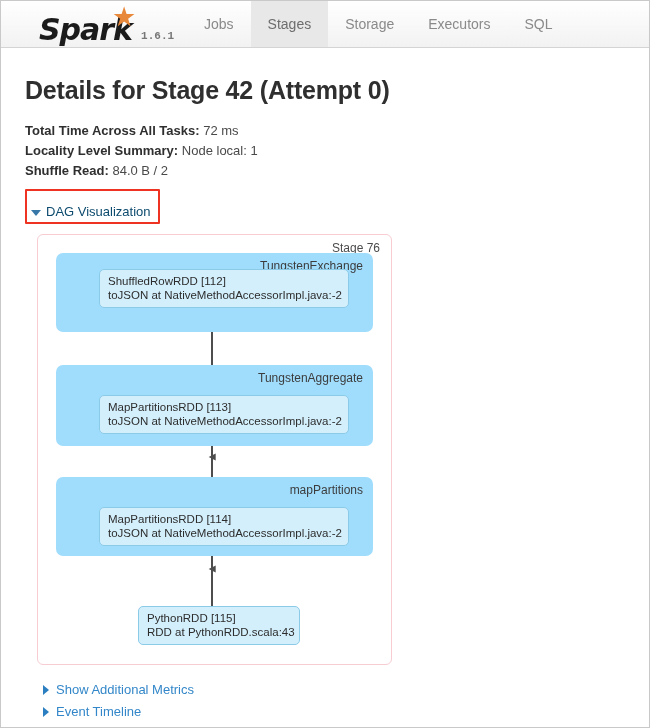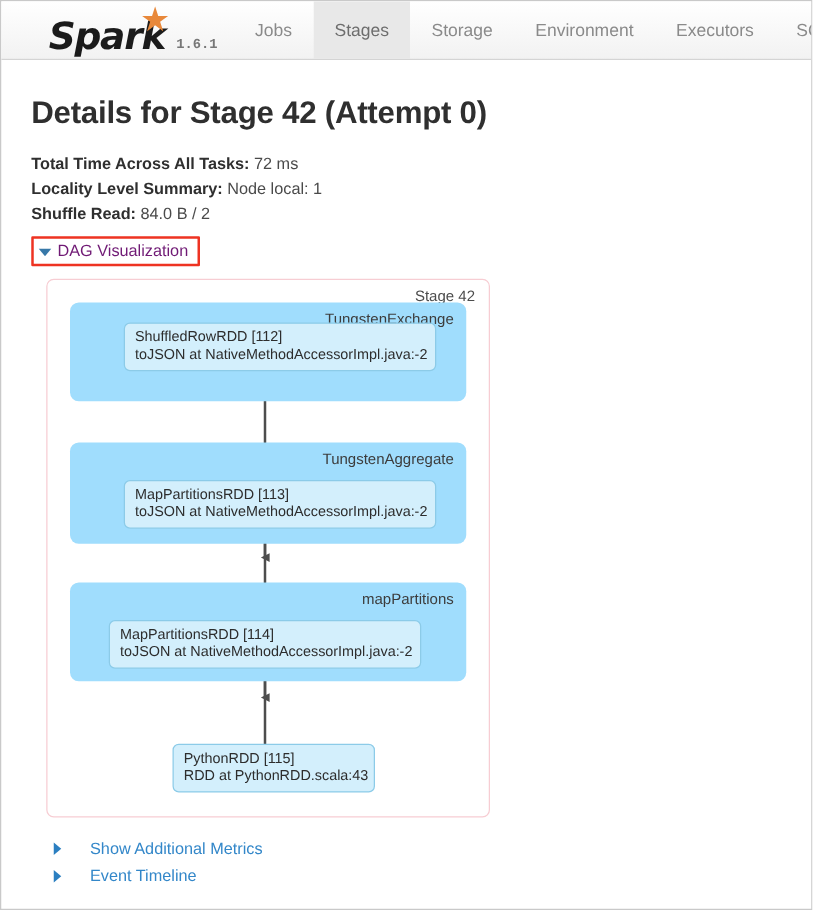--- a/index.html
+++ b/index.html
@@ -116,23 +116,24 @@
     display: inline-block;
     margin-top: 8px;
     border: 2px solid #ee3322;
     padding: 2px 7px 3px 4px;
     border-radius: 1px;
   }
   .dag-toggle {
     display: flex;
     align-items: center;
     font-size: 13px;
-    color: #701a75;
+    color: #0c4a6e;
     cursor: pointer;
     white-space: nowrap;
+    margin-top: 11px;
   }
   .tri-down {
     width: 0; height: 0;
     border-left: 5px solid transparent;
     border-right: 5px solid transparent;
     border-top: 6px solid #3778a8;
     margin-right: 5px;
     position: relative;
     top: 1px;
   }
@@ -201,42 +202,40 @@
     margin: 14px 0 0 18px;
   }
   .bottom-link {
     display: flex;
     align-items: center;
     font-size: 13px;
     color: #3387c9;
     cursor: pointer;
     line-height: 21px;
     margin-bottom: 1px;
-    gap: 16px;
   }
 </style>
 </head>
 <body>
 
 <div id="page">
 
   <div class="navbar">
     <div class="brand">
       <div class="brand-logo">
         <span>Spark</span>
         <span class="brand-star">★</span>
       </div>
       <span class="brand-version">1.6.1</span>
     </div>
 
     <div class="nav-tabs">
       <div class="nav-tab">Jobs</div>
       <div class="nav-tab active">Stages</div>
       <div class="nav-tab">Storage</div>
-      <div class="nav-tab">Environment</div>
       <div class="nav-tab">Executors</div>
       <div class="nav-tab">SQL</div>
     </div>
   </div>
 
   <div class="content">
 
     <div class="page-title">Details for Stage 42 (Attempt 0)</div>
 
     <div class="summary-line">
@@ -255,21 +254,21 @@
     <div class="dag-toggle-wrap">
       <div class="dag-toggle">
         <span class="tri-down"></span>
         <span>DAG Visualization</span>
       </div>
     </div>
 
     
     <div class="dag-container">
 
-      <div class="dag-stage-label">Stage 42</div>
+      <div class="dag-stage-label">Stage 76</div>
 
       <svg class="dag-svg" width="355" height="431">
         <defs>
           <marker id="ah" markerWidth="9" markerHeight="9" refX="4" refY="4.2" orient="auto" markerUnits="userSpaceOnUse">
             <path d="M0.5,0.5 L7.5,0.5 L4,7.5 z" fill="#4d4d4d"></path>
           </marker>
         </defs>
         <line x1="174" y1="88" x2="174" y2="222" stroke="#4d4d4d" stroke-width="2" marker-end="url(#ah)"></line>
         <line x1="174" y1="200" x2="174" y2="334" stroke="#4d4d4d" stroke-width="2" marker-end="url(#ah)"></line>
         <line x1="174" y1="312" x2="174" y2="385" stroke="#4d4d4d" stroke-width="2" marker-end="url(#ah)"></line>
@@ -286,21 +285,21 @@
       <div class="stage-box" style="left:18px; top:130px; width:317px; height:81px;">
         <div class="stage-box-label">TungstenAggregate</div>
         <div class="rdd-node" style="left:43px; top:30px; width:250px;">
           <div>MapPartitionsRDD [113]</div>
           <div>toJSON at NativeMethodAccessorImpl.java:-2</div>
         </div>
       </div>
 
       <div class="stage-box" style="left:18px; top:242px; width:317px; height:79px;">
         <div class="stage-box-label">mapPartitions</div>
-        <div class="rdd-node" style="left:31px; top:30px; width:250px;">
+        <div class="rdd-node" style="left:43px; top:30px; width:250px;">
           <div>MapPartitionsRDD [114]</div>
           <div>toJSON at NativeMethodAccessorImpl.java:-2</div>
         </div>
       </div>
 
       <div class="rdd-node" style="left:100px; top:371px; width:162px;">
         <div>PythonRDD [115]</div>
         <div>RDD at PythonRDD.scala:43</div>
       </div>
 

